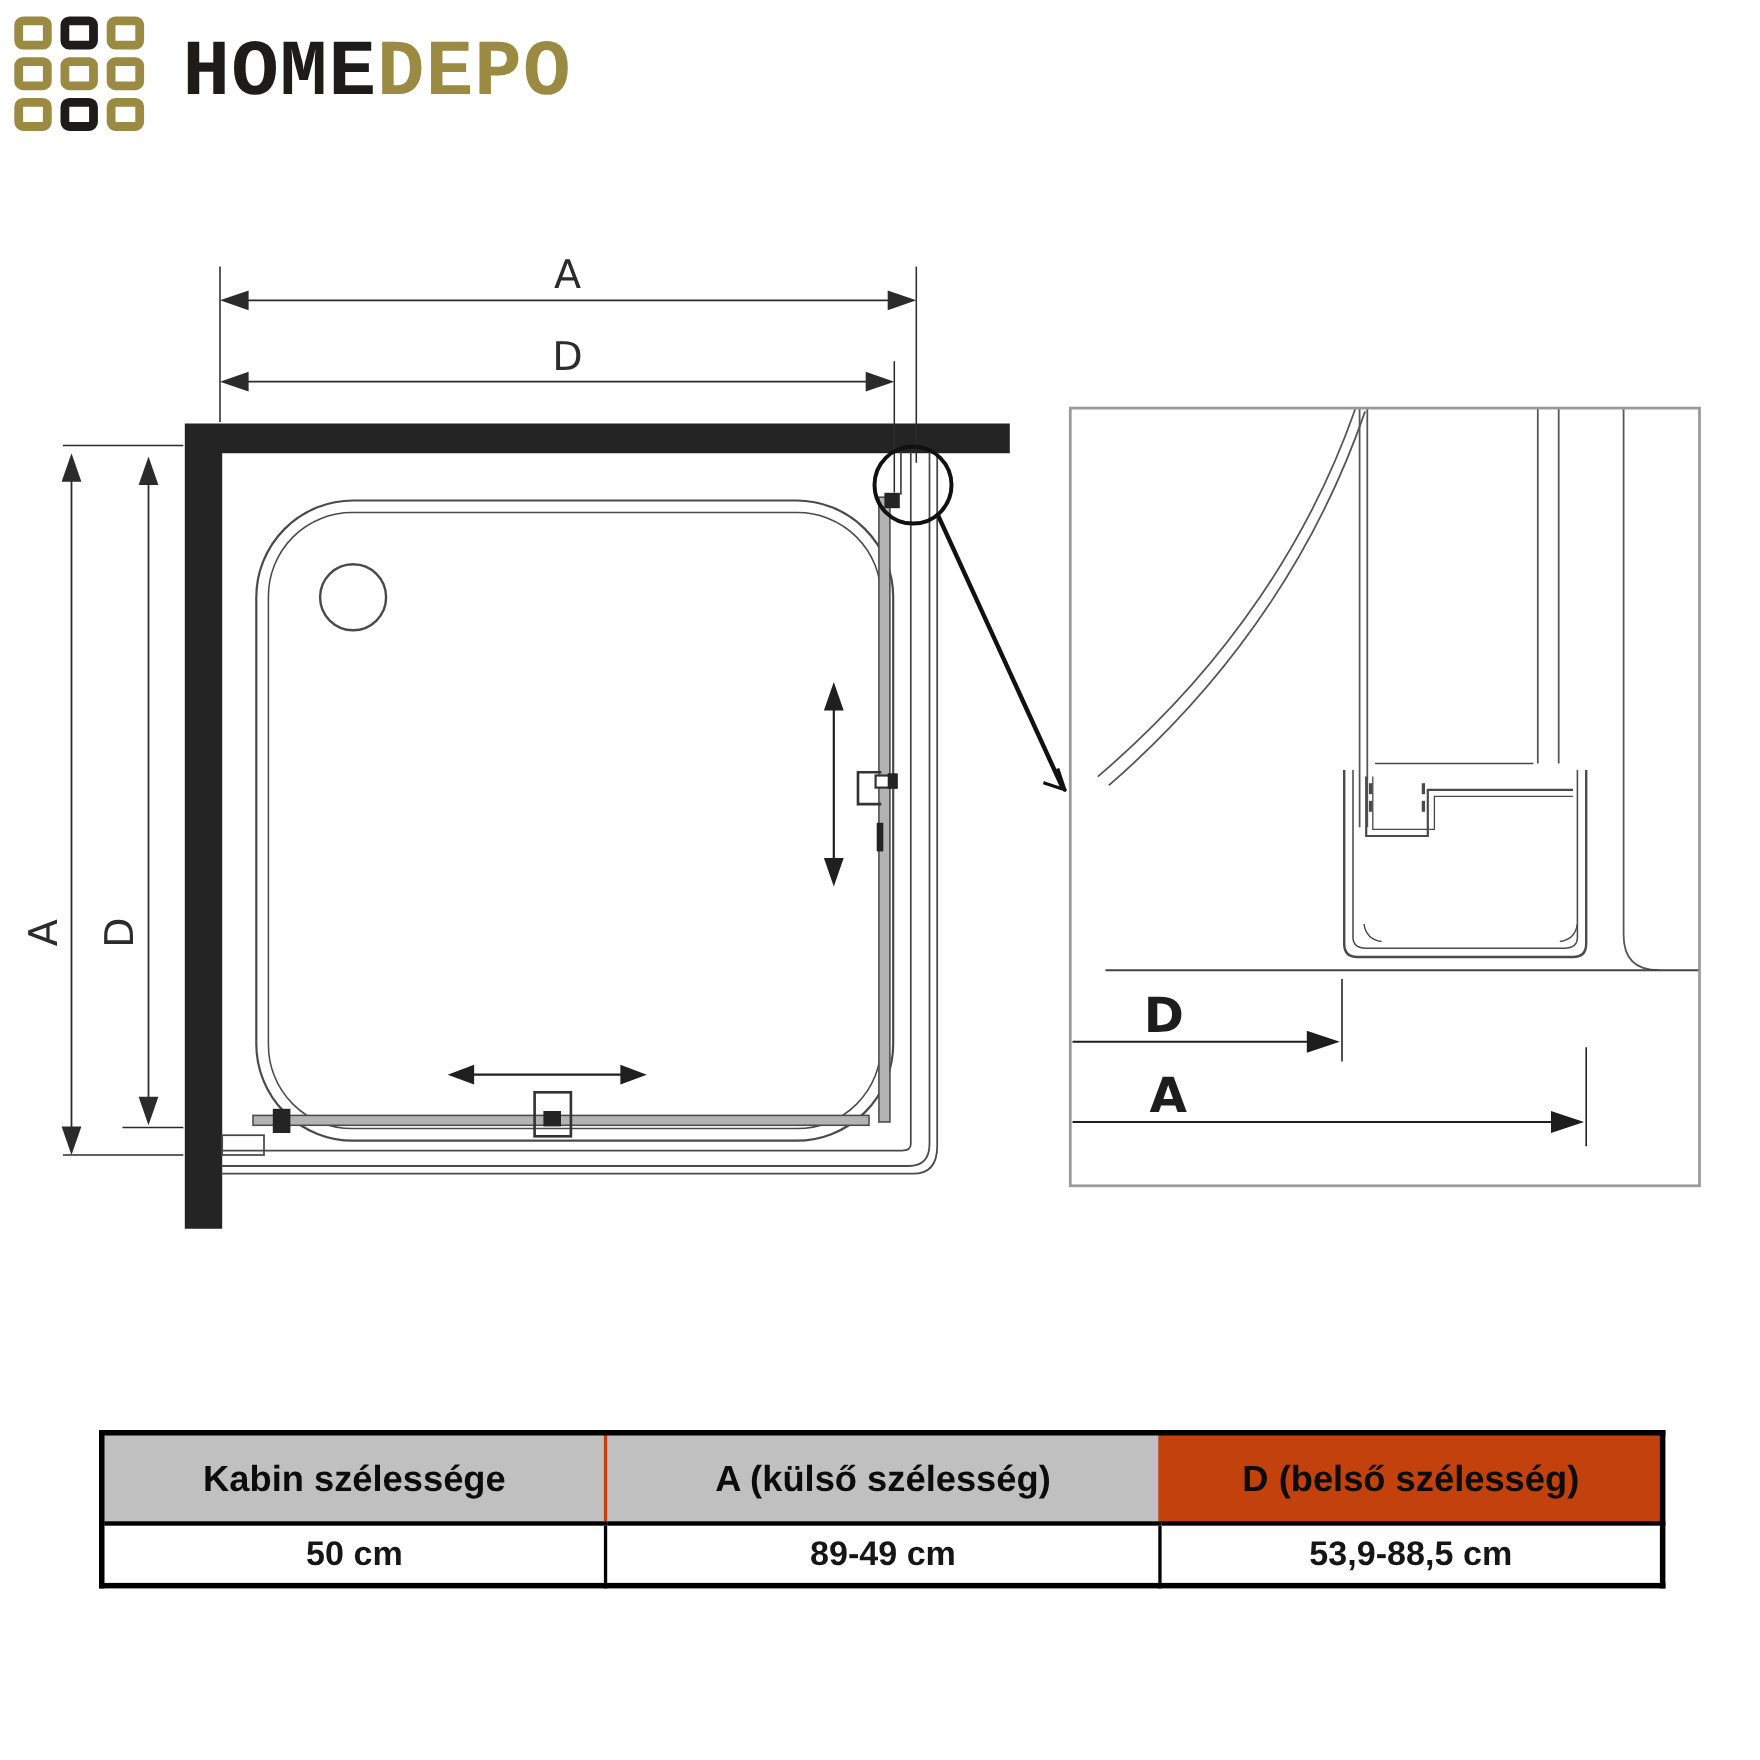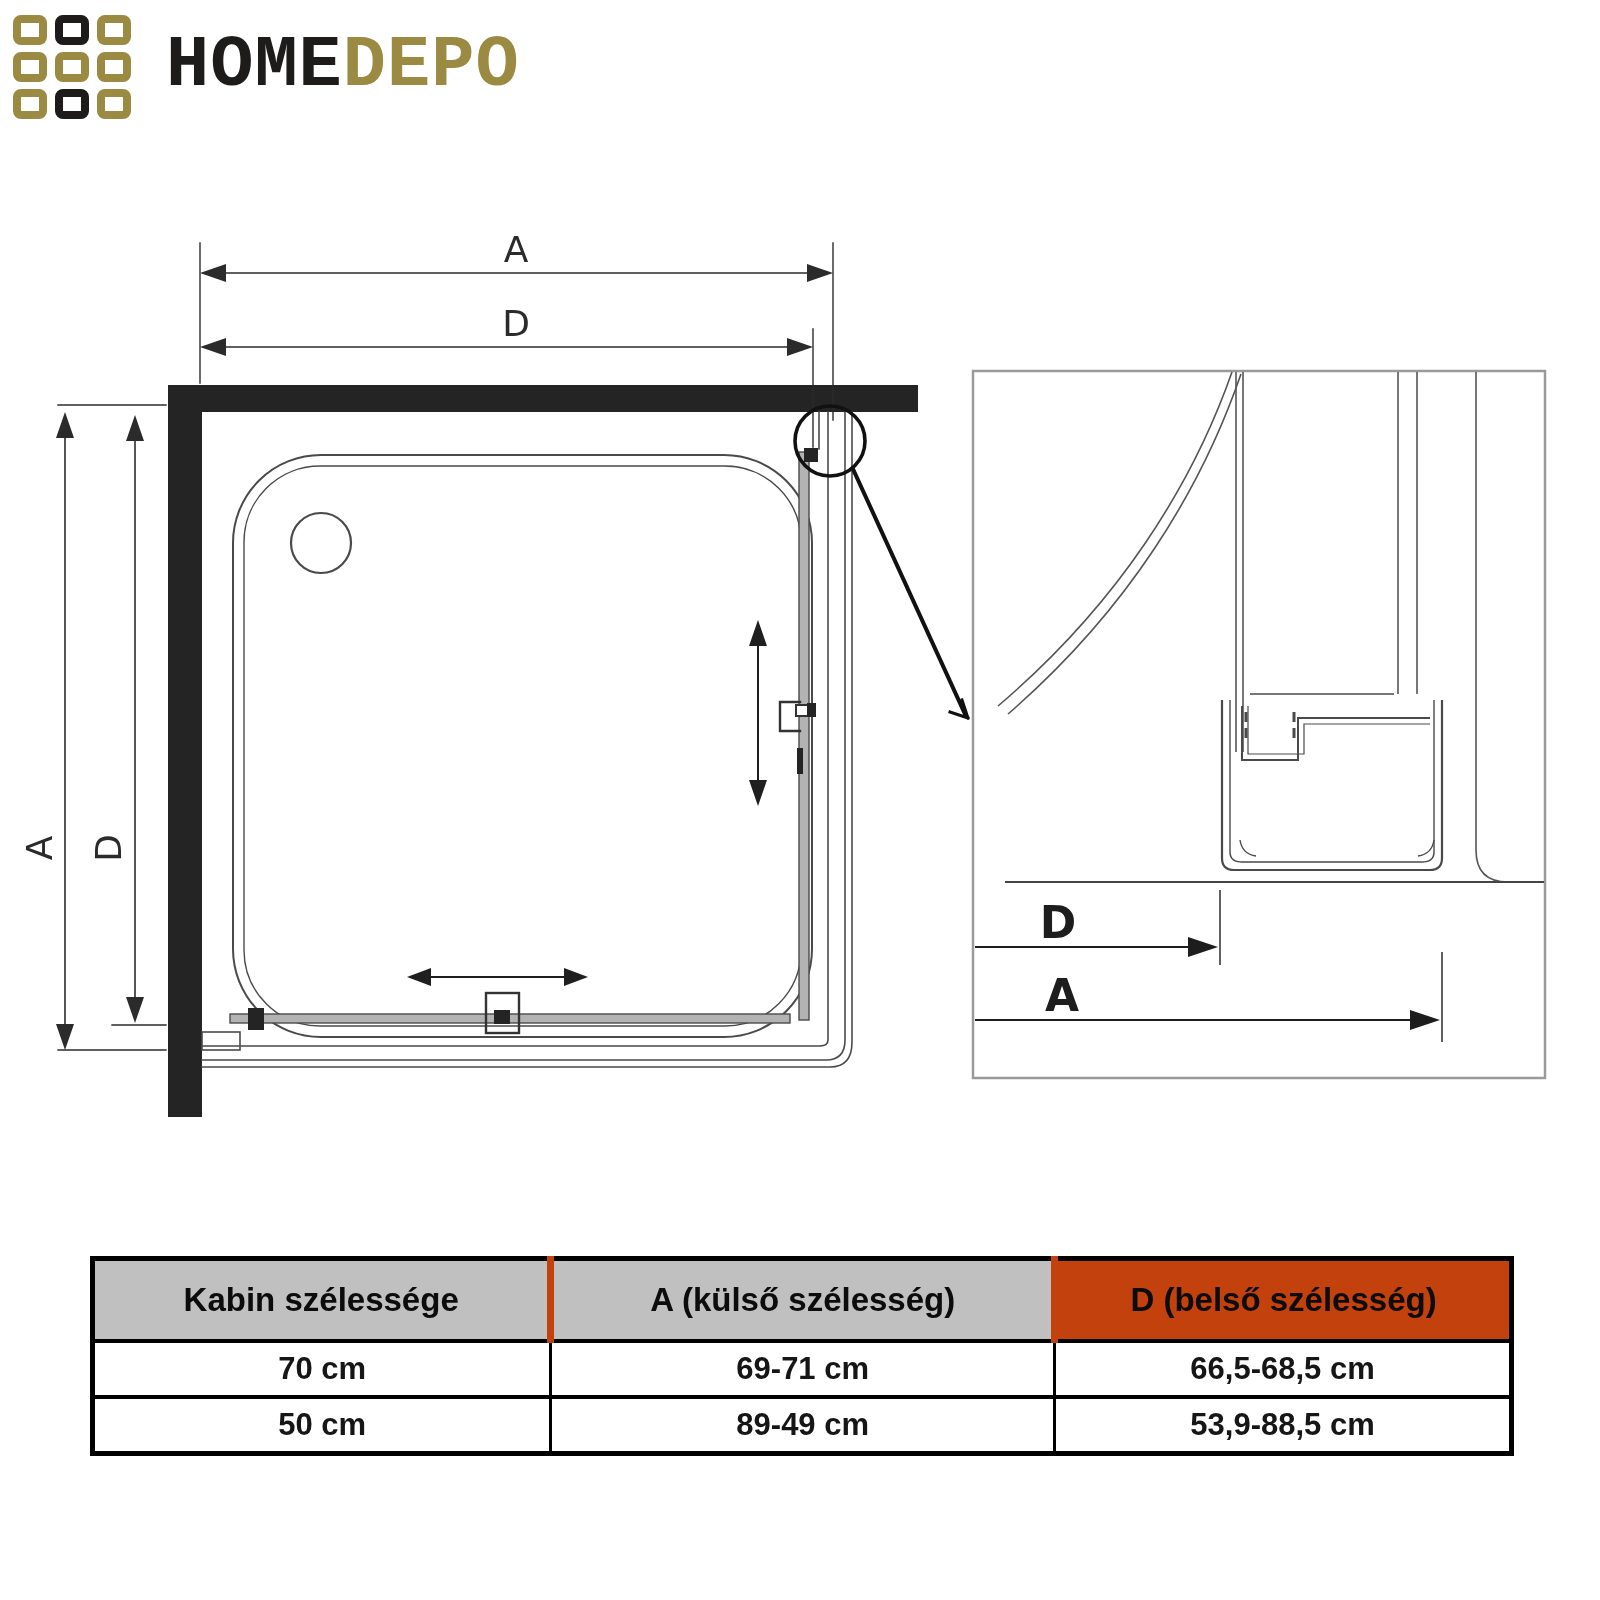--- a/index.html
+++ b/index.html
@@ -20,25 +20,25 @@
     font-size:72px;font-weight:bold;letter-spacing:1px;
     font-family:Liberation Mono, monospace;
     margin-left:20px;
   }
   
   svg.drawing{position:absolute;left:0;top:0;width:1600px;height:1600px}
   svg text{font-family:"DejaVu Sans",sans-serif}
   .dimlabel{font-size:36px;font-weight:500;fill:#2b2b2b}
   .dimlabel-big{font-size:44px;font-weight:bold;fill:#1d1d1d}
   
-  .table-wrap{position:absolute;left:90px;top:1256px;width:1424px}
+  .table-wrap{position:absolute;left:90px;top:1300px;width:1424px}
   table.dims{width:100%;border-collapse:collapse;border:5px solid #000;table-layout:fixed}
   table.dims th{
     height:76px;font-size:33px;font-weight:bold;color:#0c0c0c;
-    border-left:7px solid #c2410c;border-bottom:3px solid #000;text-align:center;
+    border-left:3px solid #c2410c;border-bottom:3px solid #000;text-align:center;
   }
   table.dims td{
     height:50px;font-size:31px;font-weight:bold;color:#161616;
     border-left:3px solid #000;border-top:4px solid #000;text-align:center;
     background:#fff;
   }
   table.dims th:first-child,table.dims td:first-child{border-left:none}
   col.c1{width:32.3%}col.c2{width:35.5%}col.c3{width:32.2%}
 </style>
 </head>
@@ -214,24 +214,19 @@
       </colgroup>
     <thead>
       <tr>
         <th style="background-color: rgb(192, 192, 192);">Kabin szélessége</th>
         <th style="background-color: rgb(192, 192, 192);">A (külső szélesség)</th>
         <th style="background-color: #c2410c;">D (belső szélesség)</th>
       </tr>
     </thead>
     <tbody>
       <tr>
-        <td>70 cm</td>
-        <td>69-71 cm</td>
-        <td>66,5-68,5 cm</td>
-      </tr>
-      <tr>
         <td>50 cm</td>
         <td>89-49 cm</td>
         <td>53,9-88,5 cm</td>
       </tr>
     </tbody>
   </table>
 </div>
 
 </body></html>

